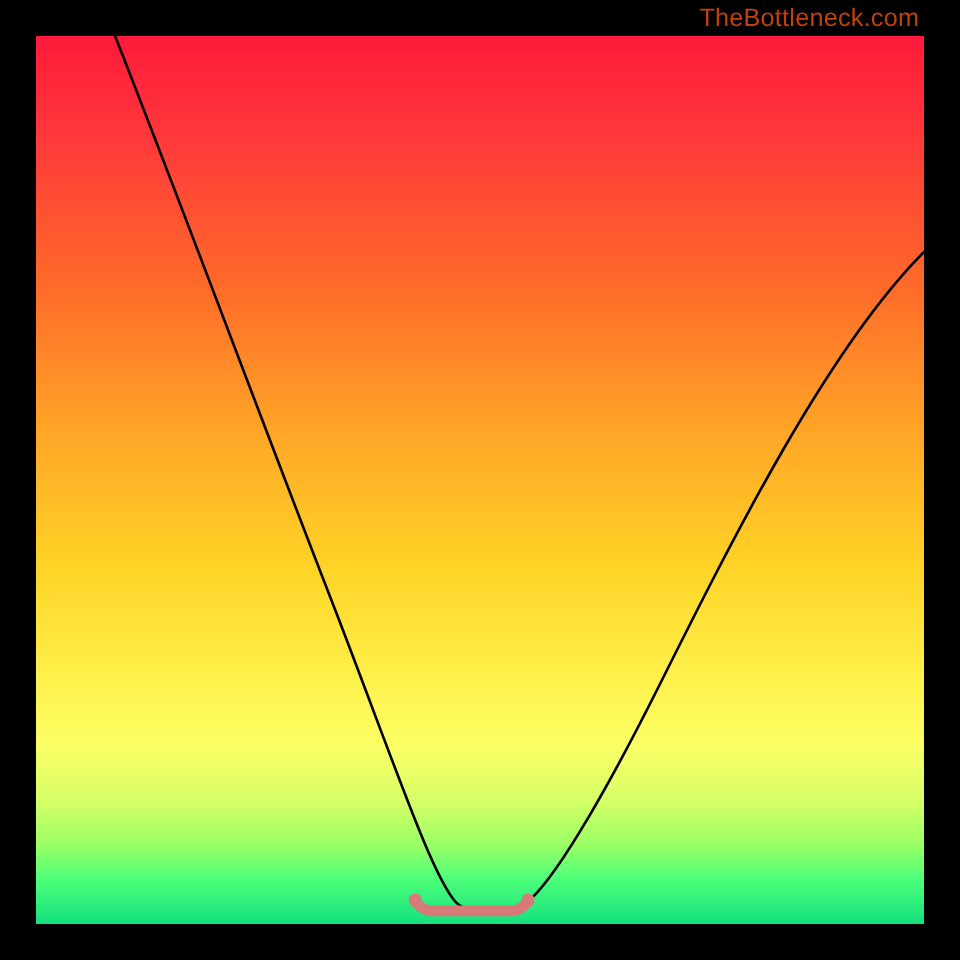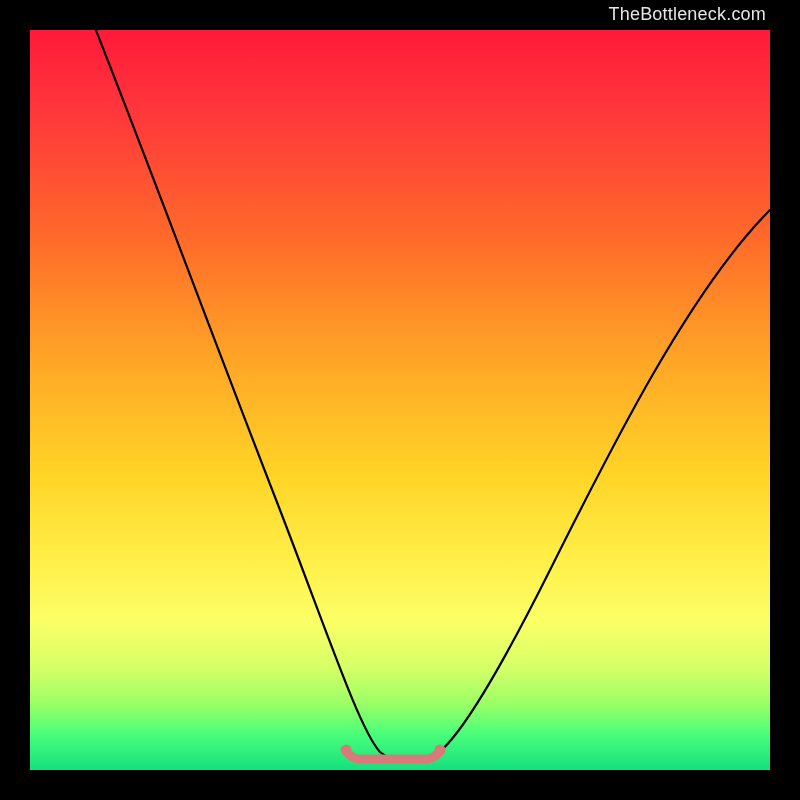--- a/index.html
+++ b/index.html
@@ -39,22 +39,22 @@
       #d7ff66 86%,
       #9cff66 91%,
       #4cff7a 95%,
       #14e07e 100%
     );
   }
   .watermark {
     position: absolute;
     top: 4px;
     right: 34px;
-    color: #e5e5e5;
-    font-size: 18px;
+    color: #c2410c;
+    font-size: 21px;
     font-weight: 500;
     letter-spacing: 0.2px;
   }
   svg.curve {
     position: absolute;
     inset: 0;
   }
 </style>
 </head>
 <body>

